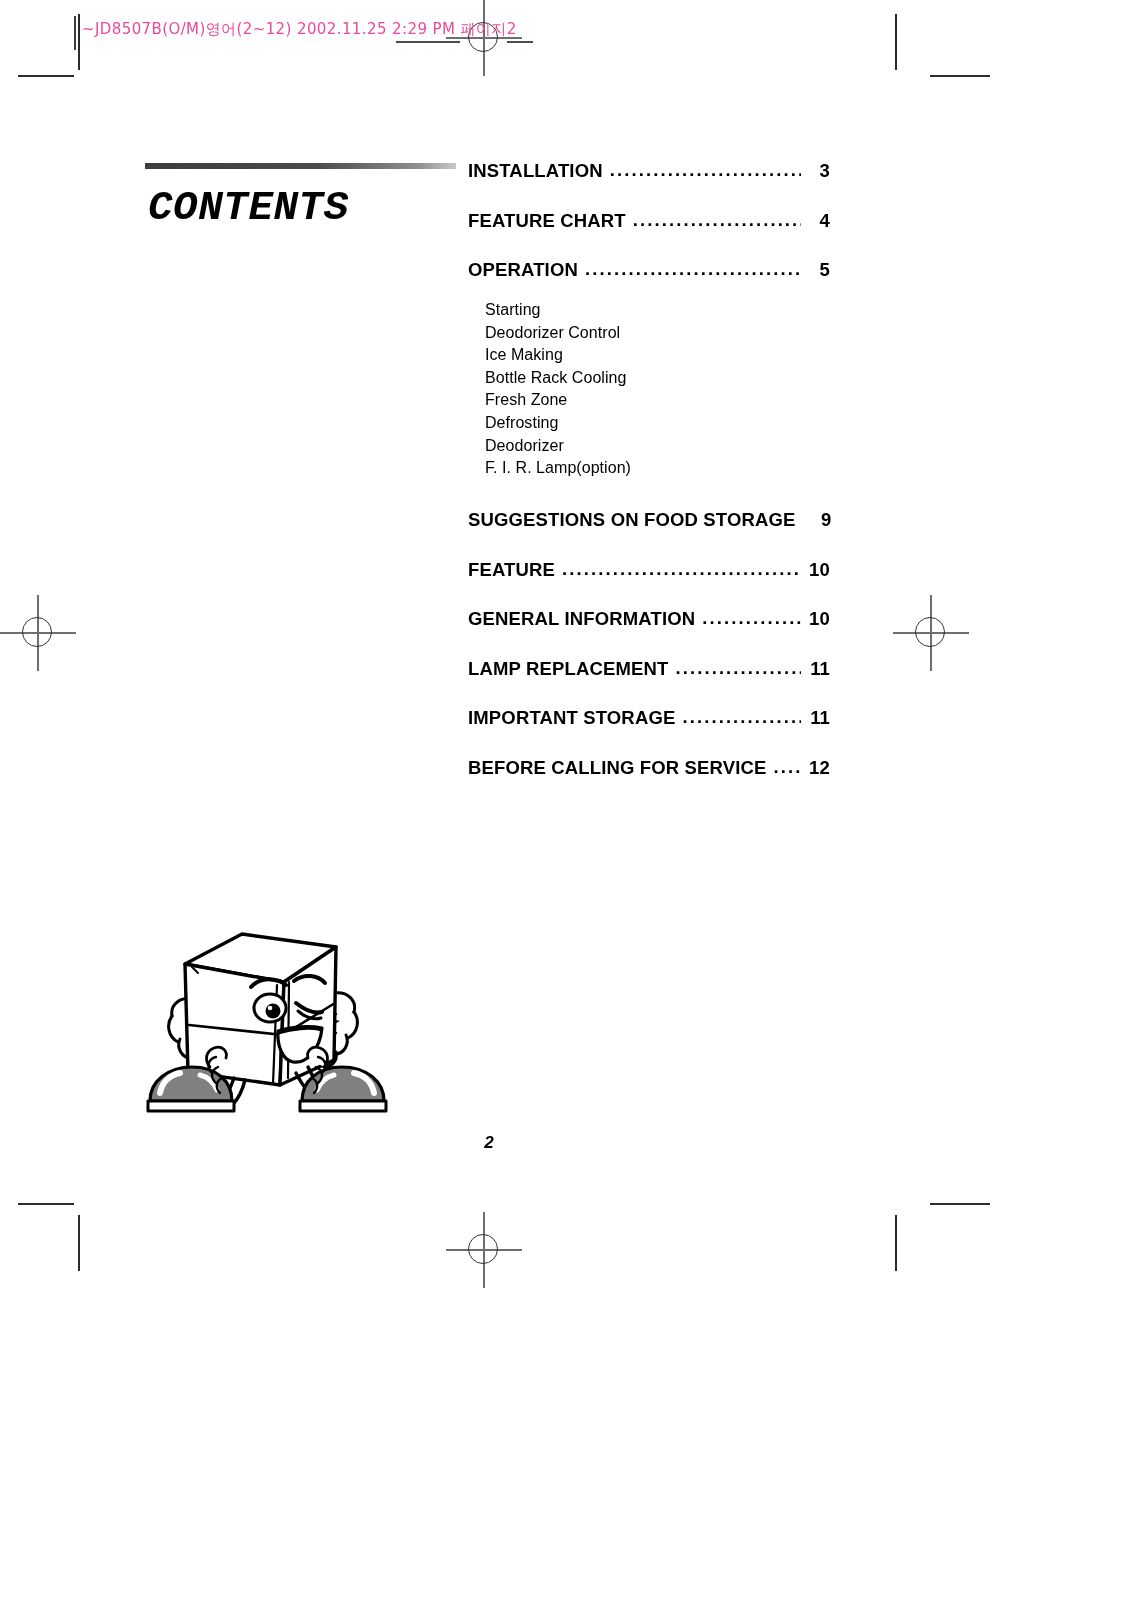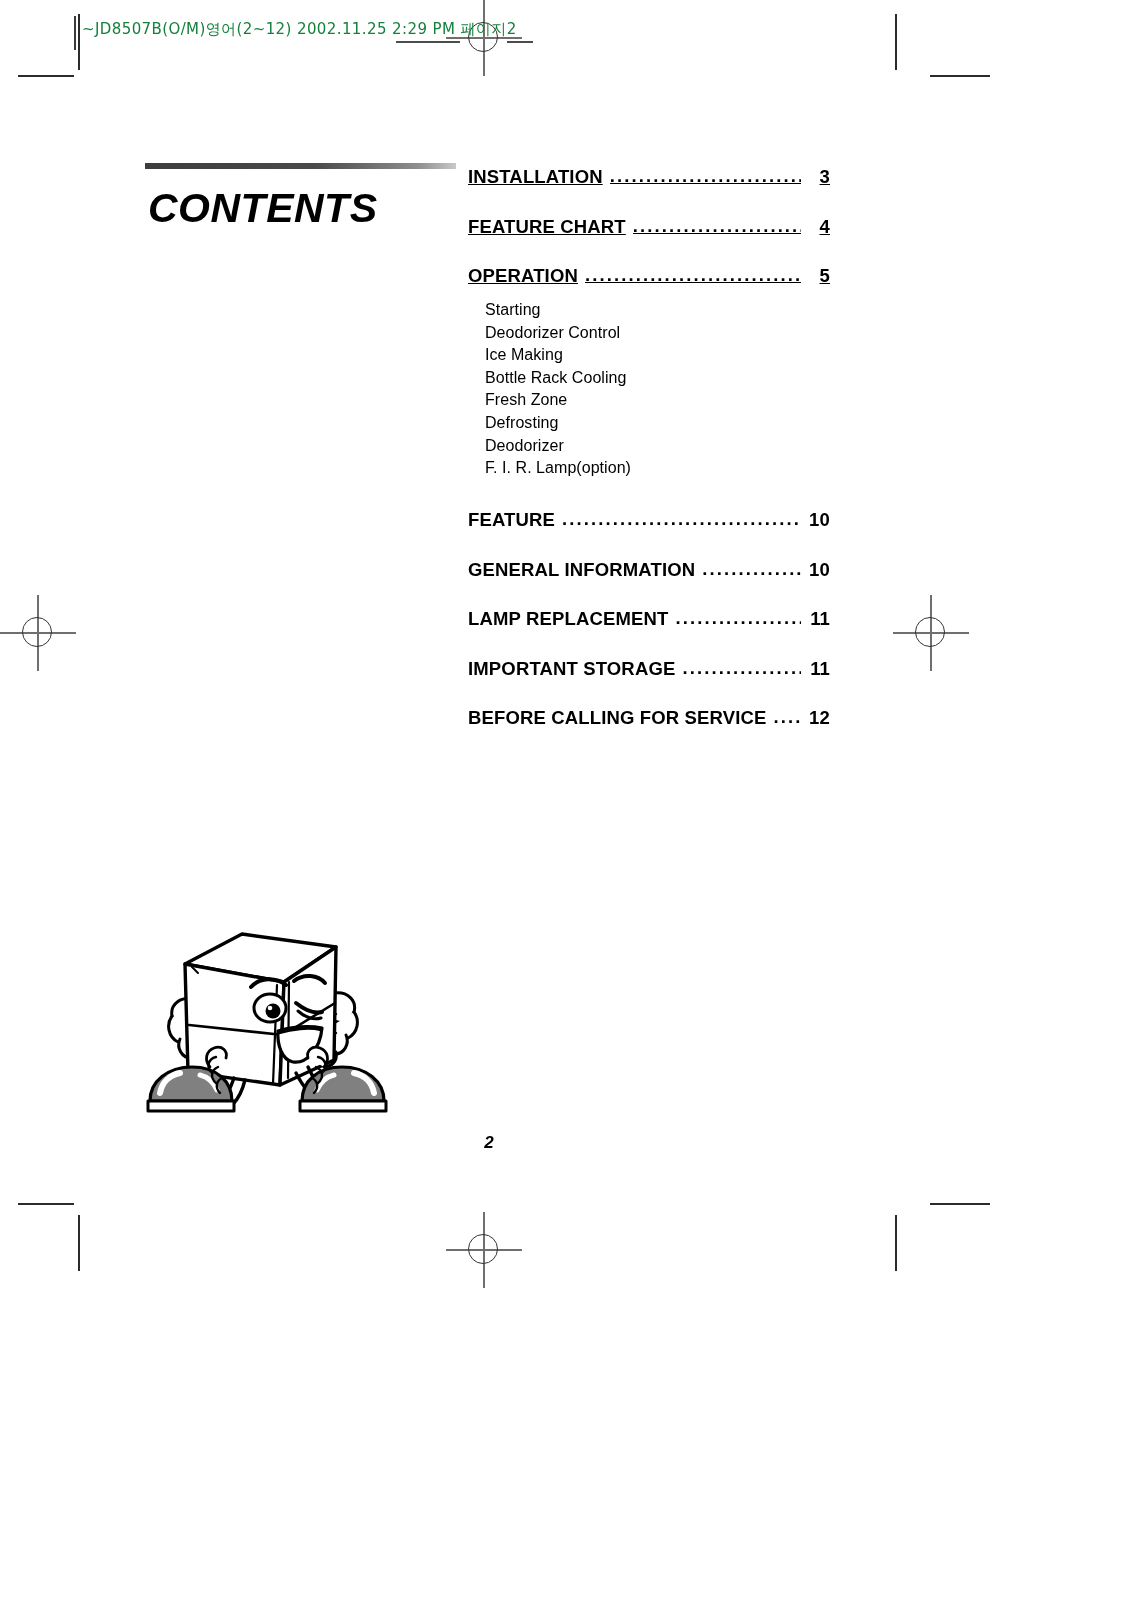--- a/index.html
+++ b/index.html
@@ -60,21 +60,21 @@
   }
 
   
   .header-imprint {
     position: absolute;
     left: 82px;
     top: 20px;
     font-size: 15px;
     letter-spacing: 0.4px;
     white-space: nowrap;
-    color: #15803d;
+    color: #ec4899;
     font-family: "DejaVu Sans", sans-serif;
   }
   .header-bar-left {
     position: absolute;
     left: 74px;
     top: 16px;
     width: 2px;
     height: 34px;
     background: #3a3a3a;
   }
@@ -105,29 +105,28 @@
     background: linear-gradient(to right, #3d3d3d 0%, #4a4a4a 55%, #8f8f8f 88%, #c9c9c9 100%);
   }
   .contents-title {
     position: absolute;
     left: 148px;
     top: 185px;
     font-size: 41px;
     font-weight: bold;
     font-style: italic;
     letter-spacing: 0.5px;
-    font-family: Liberation Sans, sans-serif;
+    font-family: Liberation Mono, monospace;
   }
 
   .toc {
     position: absolute;
     left: 468px;
-    top: 166px;
+    top: 160px;
     width: 362px;
-    text-decoration: underline;
   }
   .toc-entry {
     display: flex;
     align-items: baseline;
     font-size: 18.5px;
     font-weight: bold;
     letter-spacing: 0.15px;
     margin-bottom: 27.5px;
     font-family: "Liberation Sans", sans-serif;
   }
@@ -268,20 +267,25 @@
   <div>Ice Making</div>
   <div>Bottle Rack Cooling</div>
   <div>Fresh Zone</div>
   <div>Defrosting</div>
   <div>Deodorizer</div>
   <div>F. I. R. Lamp(option)</div>
 </div>
 
 <div class="toc-group-two">
 
+  <div class="toc-entry">
+    <span class="label">SUGGESTIONS ON FOOD STORAGE</span>
+    <span class="leader">....</span>
+    <span class="pageno">9</span>
+  </div>
 
   <div class="toc-entry">
     <span class="label">FEATURE</span>
     <span class="leader">..............................................</span>
     <span class="pageno">10</span>
   </div>
 
   <div class="toc-entry">
     <span class="label">GENERAL INFORMATION</span>
     <span class="leader">.......................</span>

